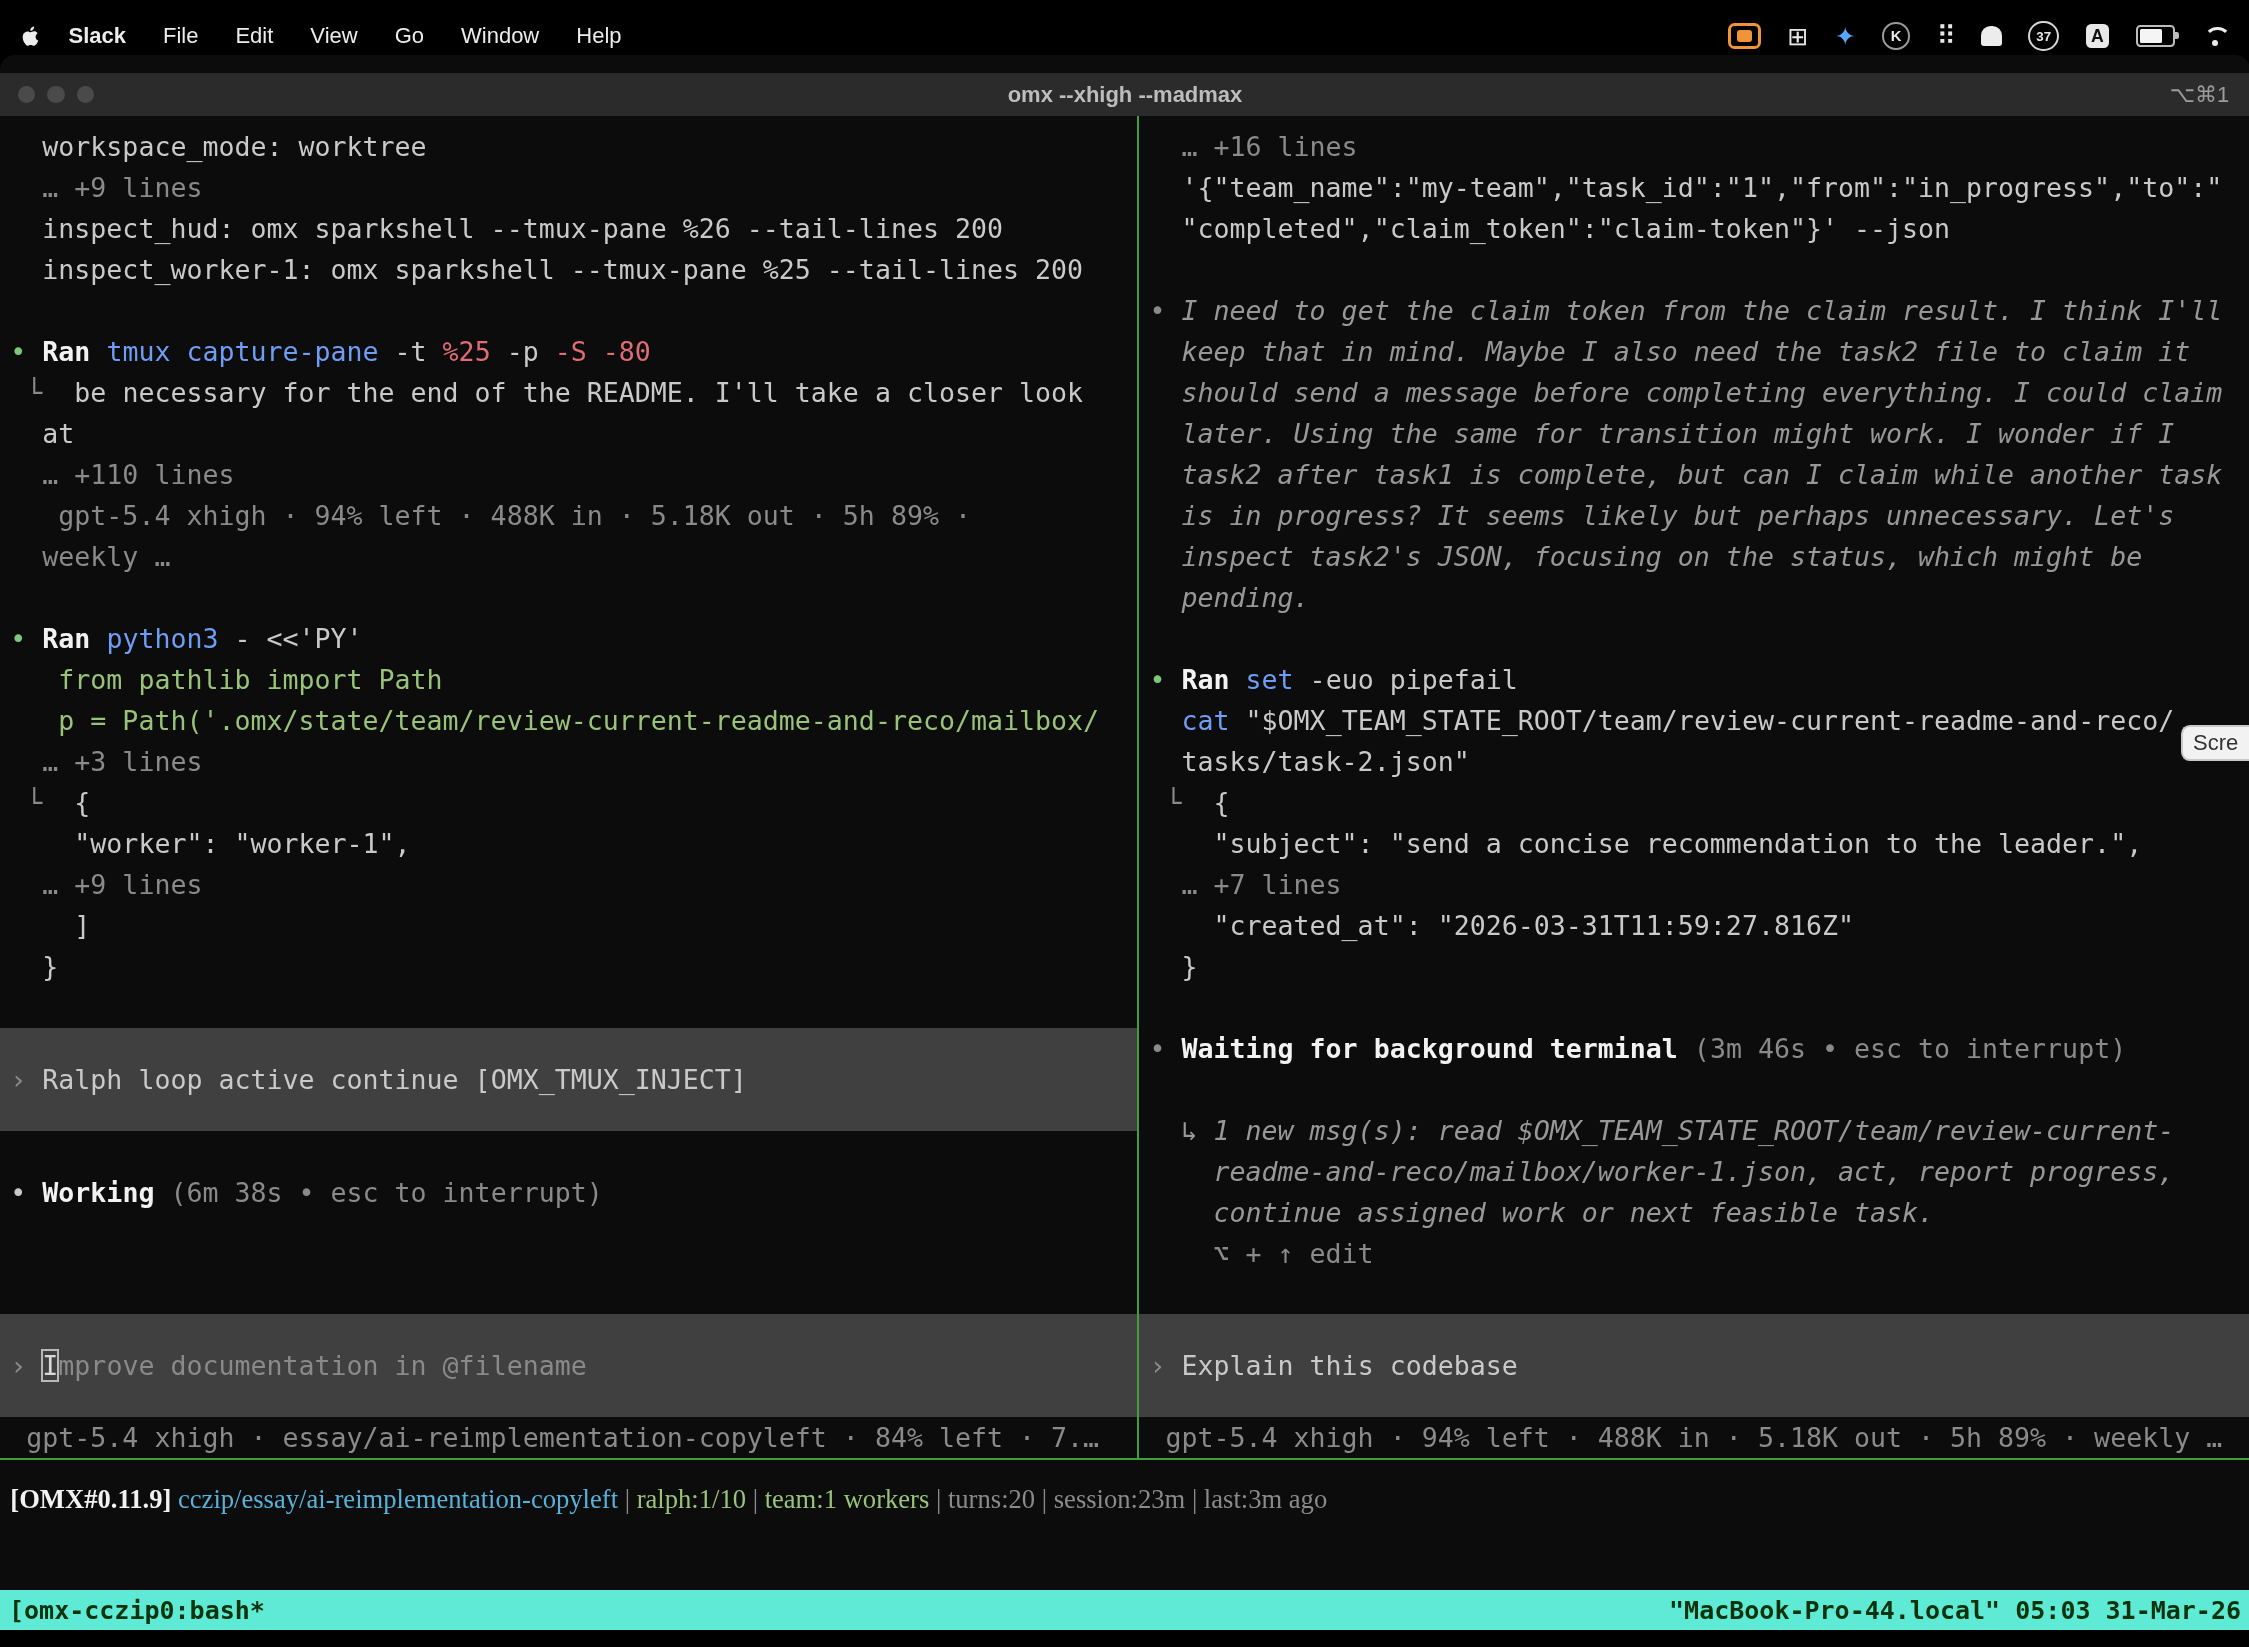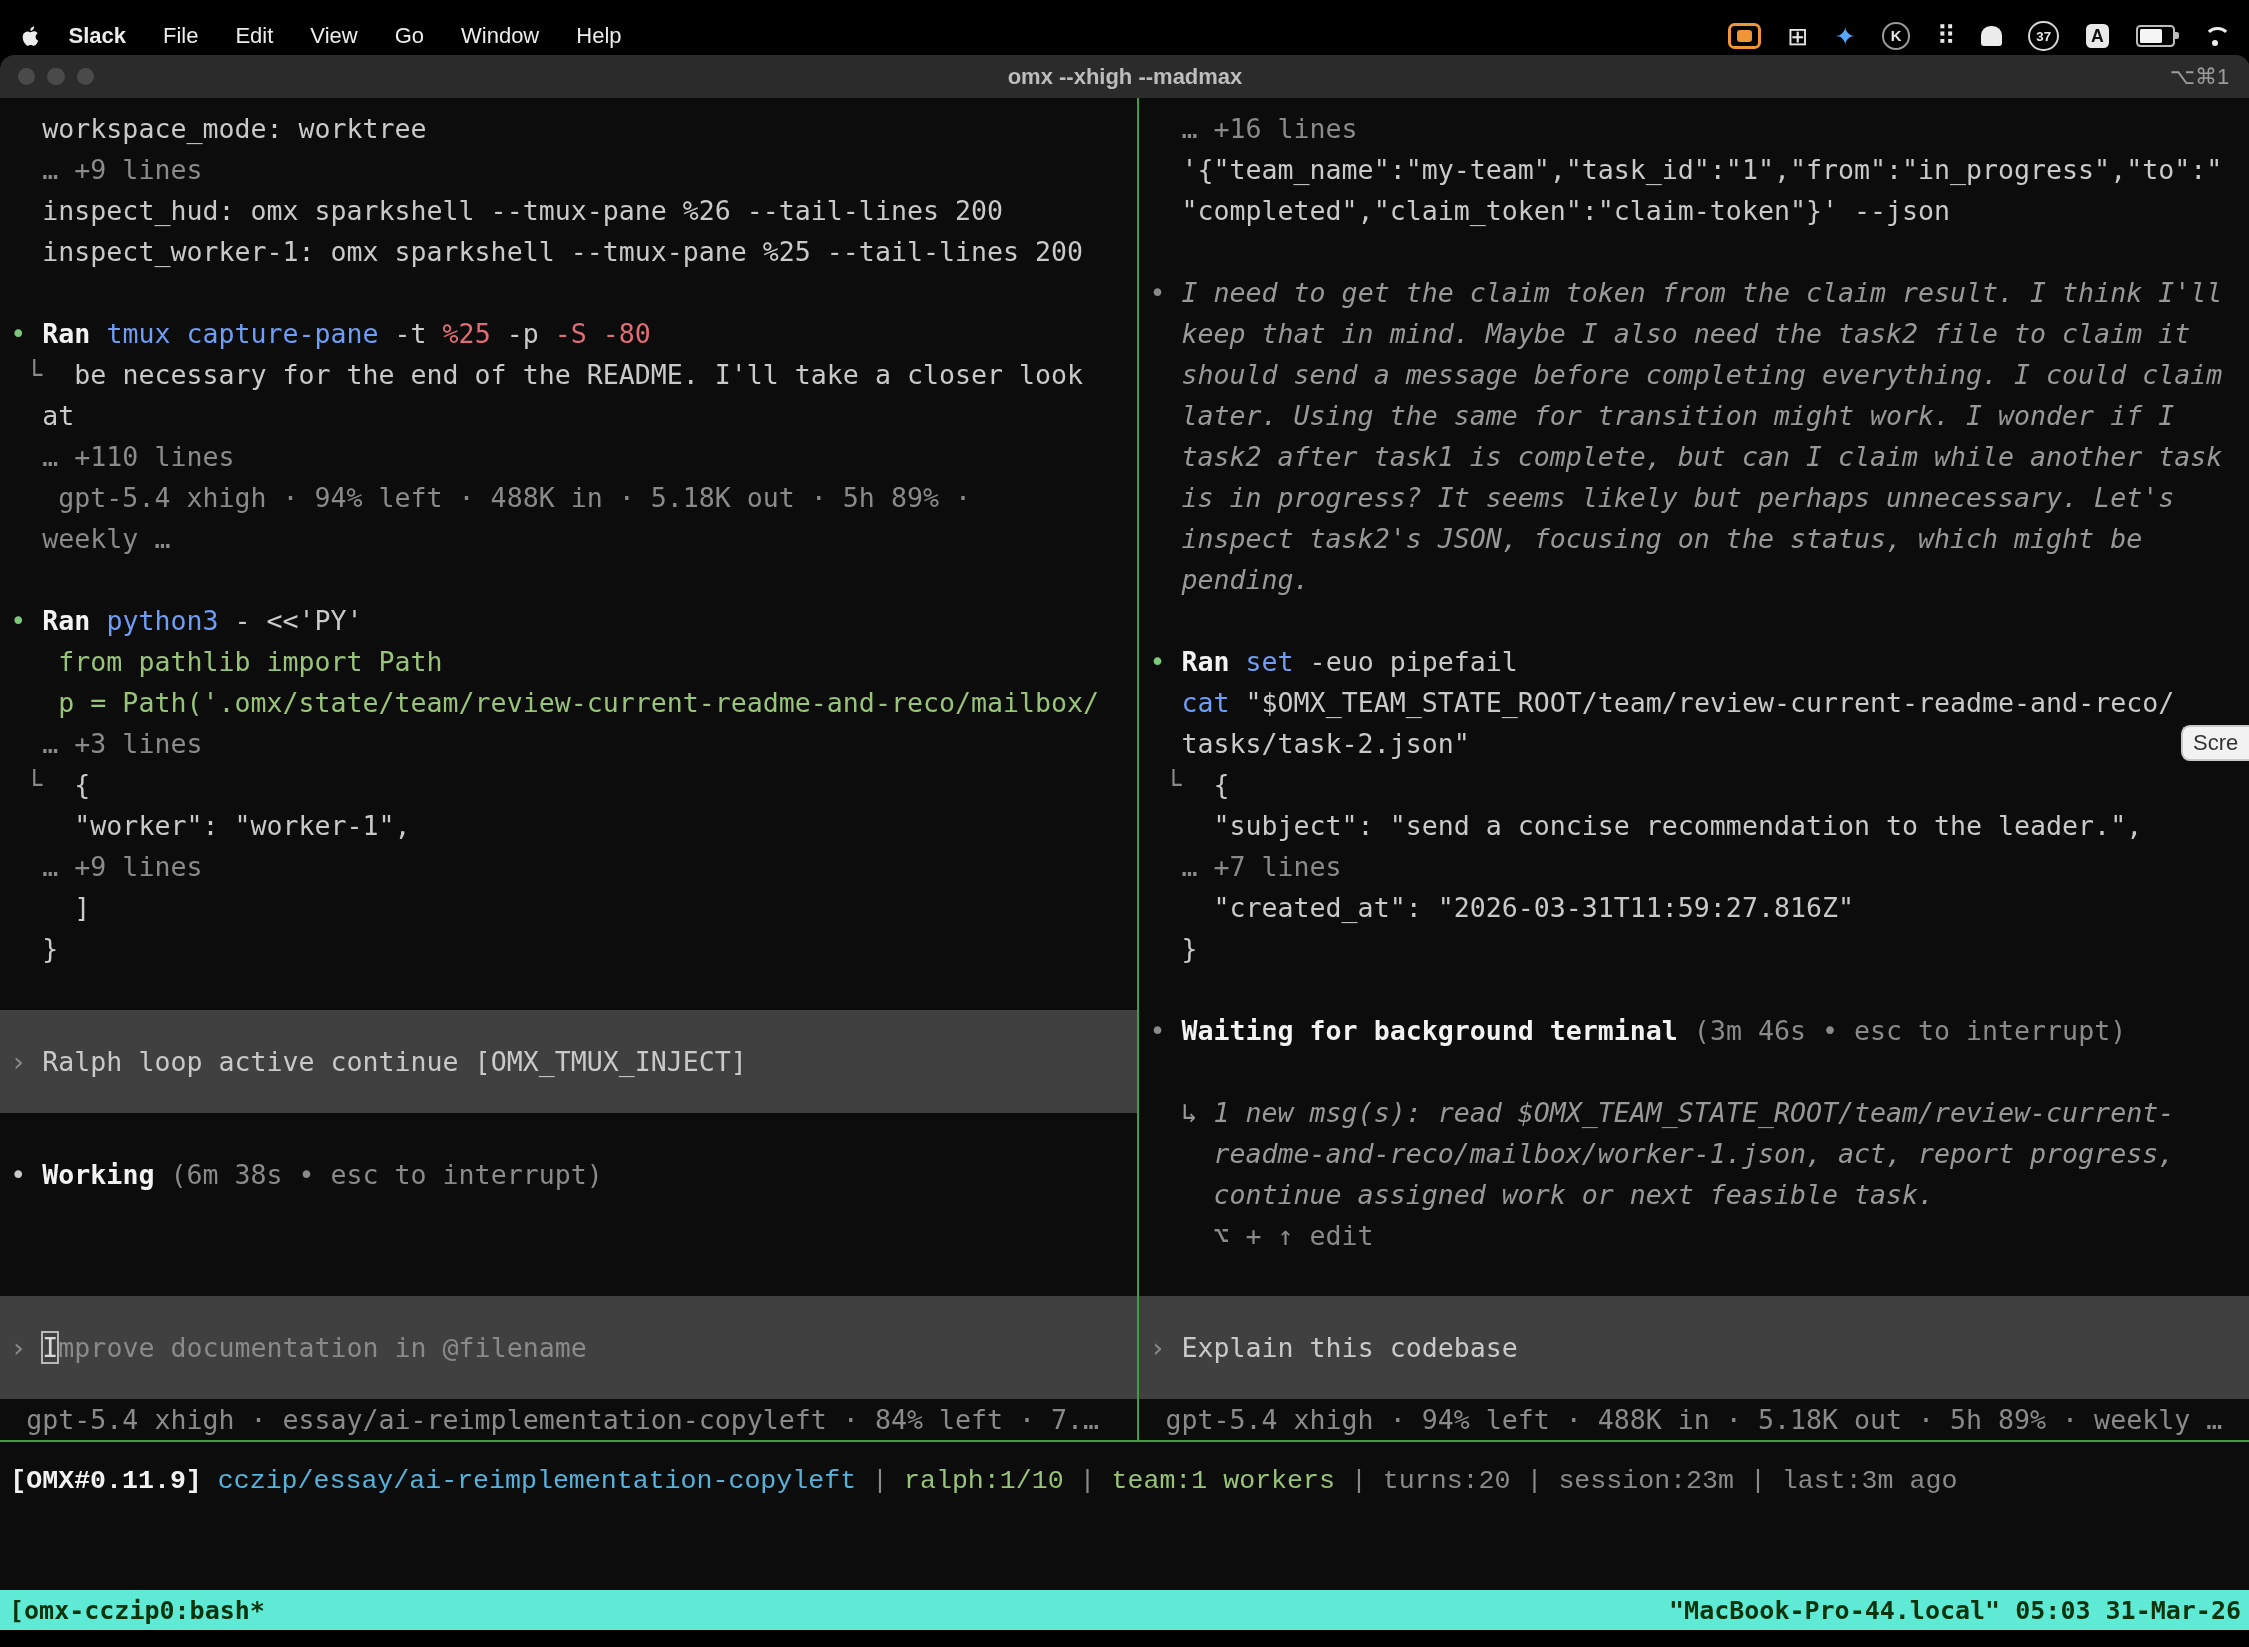--- a/index.html
+++ b/index.html
@@ -23,21 +23,21 @@
   .ic-input-source-icon{width:23.6px;height:23.6px;background:#e8e8e8;color:#111;border-radius:5.2px;font-size:17.7px;font-weight:700;}
   .ic-battery-icon{width:35px;height:17.7px;border:2.2px solid #bdbdbd;border-radius:4.4px;position:relative;}
   .ic-battery-icon::before{content:'';position:absolute;left:2.2px;top:2.2px;bottom:2.2px;width:62%;background:#f5f5f5;border-radius:1.5px;}
   .ic-battery-icon::after{content:'';position:absolute;right:-5.9px;top:4.4px;width:3.7px;height:7.4px;background:#bdbdbd;border-radius:0 2.2px 2.2px 0;}
   .ic-wifi-icon{position:relative;width:28px;height:22px;}
   .ic-wifi-icon::before{content:'';position:absolute;left:3px;top:1.5px;width:20.7px;height:20.7px;border:3px solid #ececec;border-color:#ececec transparent transparent transparent;border-radius:50%;}
   .ic-wifi-icon::after{content:'';position:absolute;left:50%;bottom:1.5px;width:5.9px;height:5.9px;margin-left:-3px;background:#ececec;border-radius:50%;}
   
   .window{position:absolute;left:0;top:55px;width:2250px;height:1593px;background:#0c0c0c;
     border-radius:14.8px 14.8px 0 0;overflow:hidden;display:flex;flex-direction:column;}
-  .titlebar{flex:0 0 43px;background:#2b2b2b;display:flex;align-items:center;position:relative;}
+  .titlebar{flex:0 0 43px;background:#2b2b2b;display:flex;align-items:center;position:relative;margin-top:18px;}
   .lights{display:flex;gap:11.8px;padding-left:17.7px;z-index:1;}
   .light{width:17.7px;height:17.7px;border-radius:50%;background:#4a4a4a;}
   .win-title{position:absolute;left:0;right:0;text-align:center;color:#bdbdbd;font-size:22px;font-weight:600;}
   .win-shortcut{margin-left:auto;padding-right:20.7px;color:#9c9c9c;font-size:22px;z-index:1;}
   .panes{flex:0 0 1342px;display:flex;border-bottom:2.2px solid #3f9e3f;min-height:0;}
   .pane{display:flex;flex-direction:column;padding-top:10.3px;overflow:hidden;}
   .pane-left{width:1137px;flex:none;}
   .divider{width:2.2px;background:#3f9e3f;flex:none;}
   .pane-right{flex:1;min-width:0;}
   .tline{font-family:"DejaVu Sans Mono",monospace;font-size:26.6px;line-height:41px;height:41px;
@@ -47,21 +47,21 @@
   .sg-d{color:#8a8a8a;}
   .sg-w{color:#c9c9c9;}
   .sg-W{color:#f2f2f2;font-weight:700;}
   .sg-b{color:#6f9df5;}
   .sg-r{color:#e06c75;}
   .sg-g{color:#98c379;}
   .sg-gb{color:#7dc87d;}
   .sg-i{color:#989898;font-style:italic;}
   .sg-cy{color:#57b2da;}
   .sg-cur{color:#d8d8d8;outline:2.2px solid #b9b9b9;outline-offset:-1.5px;}
-  .omx{font-family:Liberation Mono, monospace;font-size:26.6px;line-height:41px;
+  .omx{font-family:Liberation Serif, serif;font-size:26.6px;line-height:41px;
     padding:19px 0 0 10.3px;white-space:pre;flex:none;}
   .vspacer{flex:1;}
   .tmux{flex:none;height:40px;background:#5eead4;color:#0c330c;display:flex;align-items:center;
     justify-content:space-between;font-family:"DejaVu Sans Mono",monospace;font-size:25px;
     padding:0 9px;font-weight:600;white-space:pre;}
   .bottom-strip{flex:none;height:17.7px;background:#000;}
   .tooltip{position:absolute;top:725px;right:0;background:#f2f2f2;color:#333;border:2.2px solid #c9c9c9;
     border-right:none;border-radius:8.9px 0 0 8.9px;padding:3px 3px 3px 10.3px;font-size:22px;z-index:6;
     width:53px;overflow:hidden;white-space:nowrap;}
 </style>

